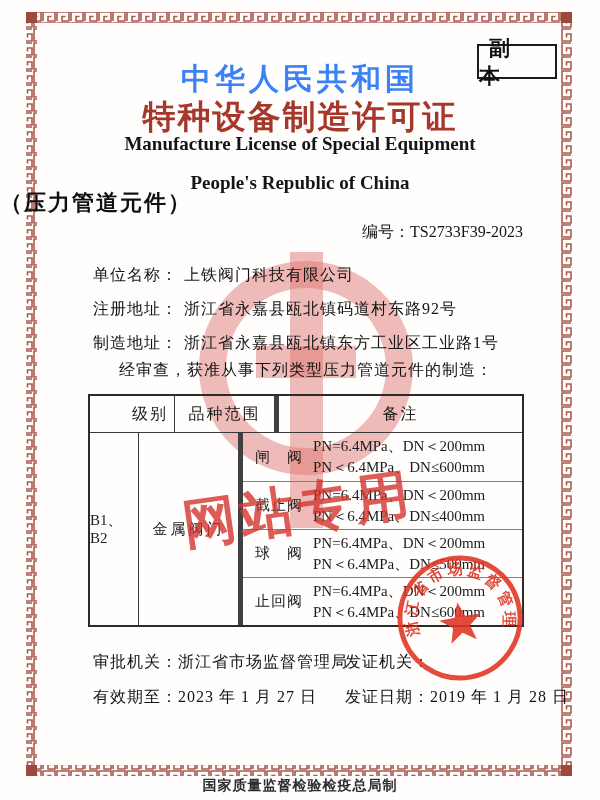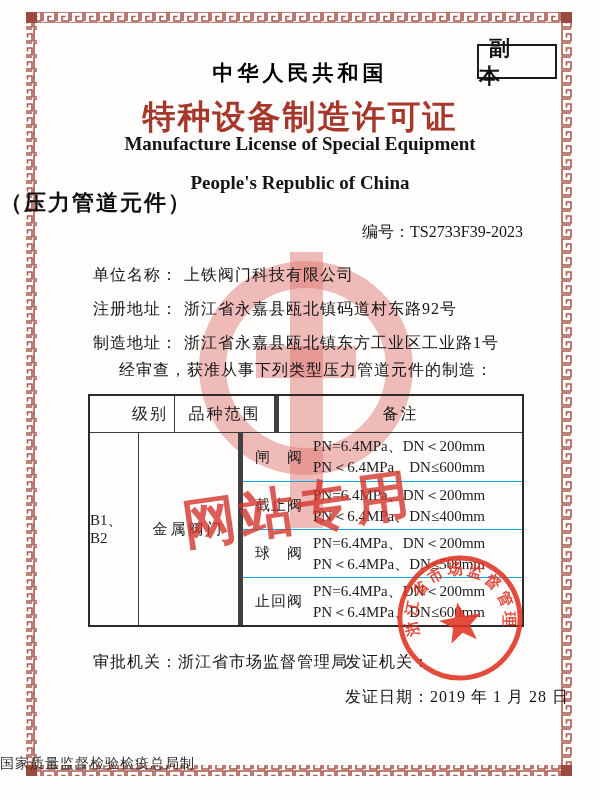--- a/index.html
+++ b/index.html
@@ -10,22 +10,22 @@
   
   .frame{position:absolute;left:0;top:0;z-index:1;}
 
   
   .copy-box{left:477px;top:26px;width:76px;height:31px;border:2px solid #1b1b1b;
             display:flex;align-items:center;justify-content:center;
             font-size:21px;font-weight:bold;letter-spacing:10px;text-indent:10px;
             color:#111;z-index:4;background:rgba(255,255,255,.0);margin-top:18px;}
 
   
-  .title-cn1{left:0;top:59px;width:100%;text-align:center;font-size:21px;font-weight:bold;
-             letter-spacing:4px;color:#000000;font-family:"Liberation Sans",sans-serif;z-index:3;}
+  .title-cn1{left:0;top:59px;width:100%;text-align:center;font-size:30px;font-weight:bold;
+             letter-spacing:4px;color:#3b82f6;font-family:"Liberation Sans",sans-serif;z-index:3;}
   .title-cn2{left:0;top:95px;width:100%;text-align:center;font-size:33px;font-weight:bold;
              letter-spacing:2px;color:#a6382b;font-family:"Liberation Sans",sans-serif;z-index:3;}
   .title-en1{left:0;top:133px;width:100%;text-align:center;font-size:19px;font-weight:bold;color:#151515;z-index:3;}
   .title-en2{left:0;top:172px;width:100%;text-align:center;font-size:19px;font-weight:bold;color:#151515;z-index:3;}
   .subtitle{left:0;top:188px;width:100%;font-size:22px;font-weight:600;
             letter-spacing:2px;color:#101010;z-index:3;}
   .serial{top:222px;right:77px;font-size:16px;color:#161616;z-index:3;}
 
   
   .field{left:93px;font-size:16px;letter-spacing:1px;color:#141414;z-index:3;font-weight:400;}
@@ -45,21 +45,21 @@
   .tbody .c2 span{letter-spacing:3px;}
   .vrow{height:48px;box-sizing:border-box;display:flex;align-items:center;padding-left:12px;}
   .vrow + .vrow{border-top:1px solid #0ea5e9;}
   .vname{width:58px;flex:none;letter-spacing:1px;}
   .vspecs{line-height:21px;white-space:nowrap;}
 
   
   .foot{font-size:16px;letter-spacing:1px;color:#141414;z-index:3;font-weight:500;}
   .fa{left:93px;top:652px;} .fb{left:345px;top:652px;}
   .fc{left:93px;top:687px;} .fd{left:345px;top:687px;}
-  .bottom-note{left:0;top:755px;width:100%;font-size:14px;font-weight:normal;
+  .bottom-note{left:0;top:777px;width:100%;text-align:center;font-size:14px;font-weight:bold;
                letter-spacing:1px;color:#2d2d2d;z-index:3;}
 
   
   .wm{z-index:2;pointer-events:none;}
   .wm-ring{left:199px;top:261px;width:160px;height:160px;border:27px solid rgba(224,120,116,0.5);
            border-radius:50%;}
   .wm-bar-v{left:290px;top:252px;width:33px;height:276px;background:rgba(224,120,116,0.5);}
   .wm-bar-h{left:256px;top:346px;width:100px;height:32px;background:rgba(224,120,116,0.5);}
   .wm-text{left:183px;top:490px;font-size:54px;font-weight:bold;letter-spacing:4px;
            color:rgba(211,52,45,0.8);font-family:"Liberation Sans",sans-serif;
@@ -164,20 +164,23 @@
       </div>
     </div>
   </div>
 
   <div class="abs foot fa">
     <span>审批机关：</span><span>浙江省市场监督管理局</span>
   </div>
   <div class="abs foot fb">
     <span>发证机关：</span>
   </div>
+  <div class="abs foot fc">
+    <span>有效期至：</span><span>2023 年 1 月 27 日</span>
+  </div>
   <div class="abs foot fd">
     <span>发证日期：</span><span>2019 年 1 月 28 日</span>
   </div>
 
   <div class="abs bottom-note">国家质量监督检验检疫总局制</div>
 
   <div class="abs wm-text">网站专用</div>
 
   <svg class="abs seal" width="150" height="150">
     <g transform="rotate(-10 70 70)">

